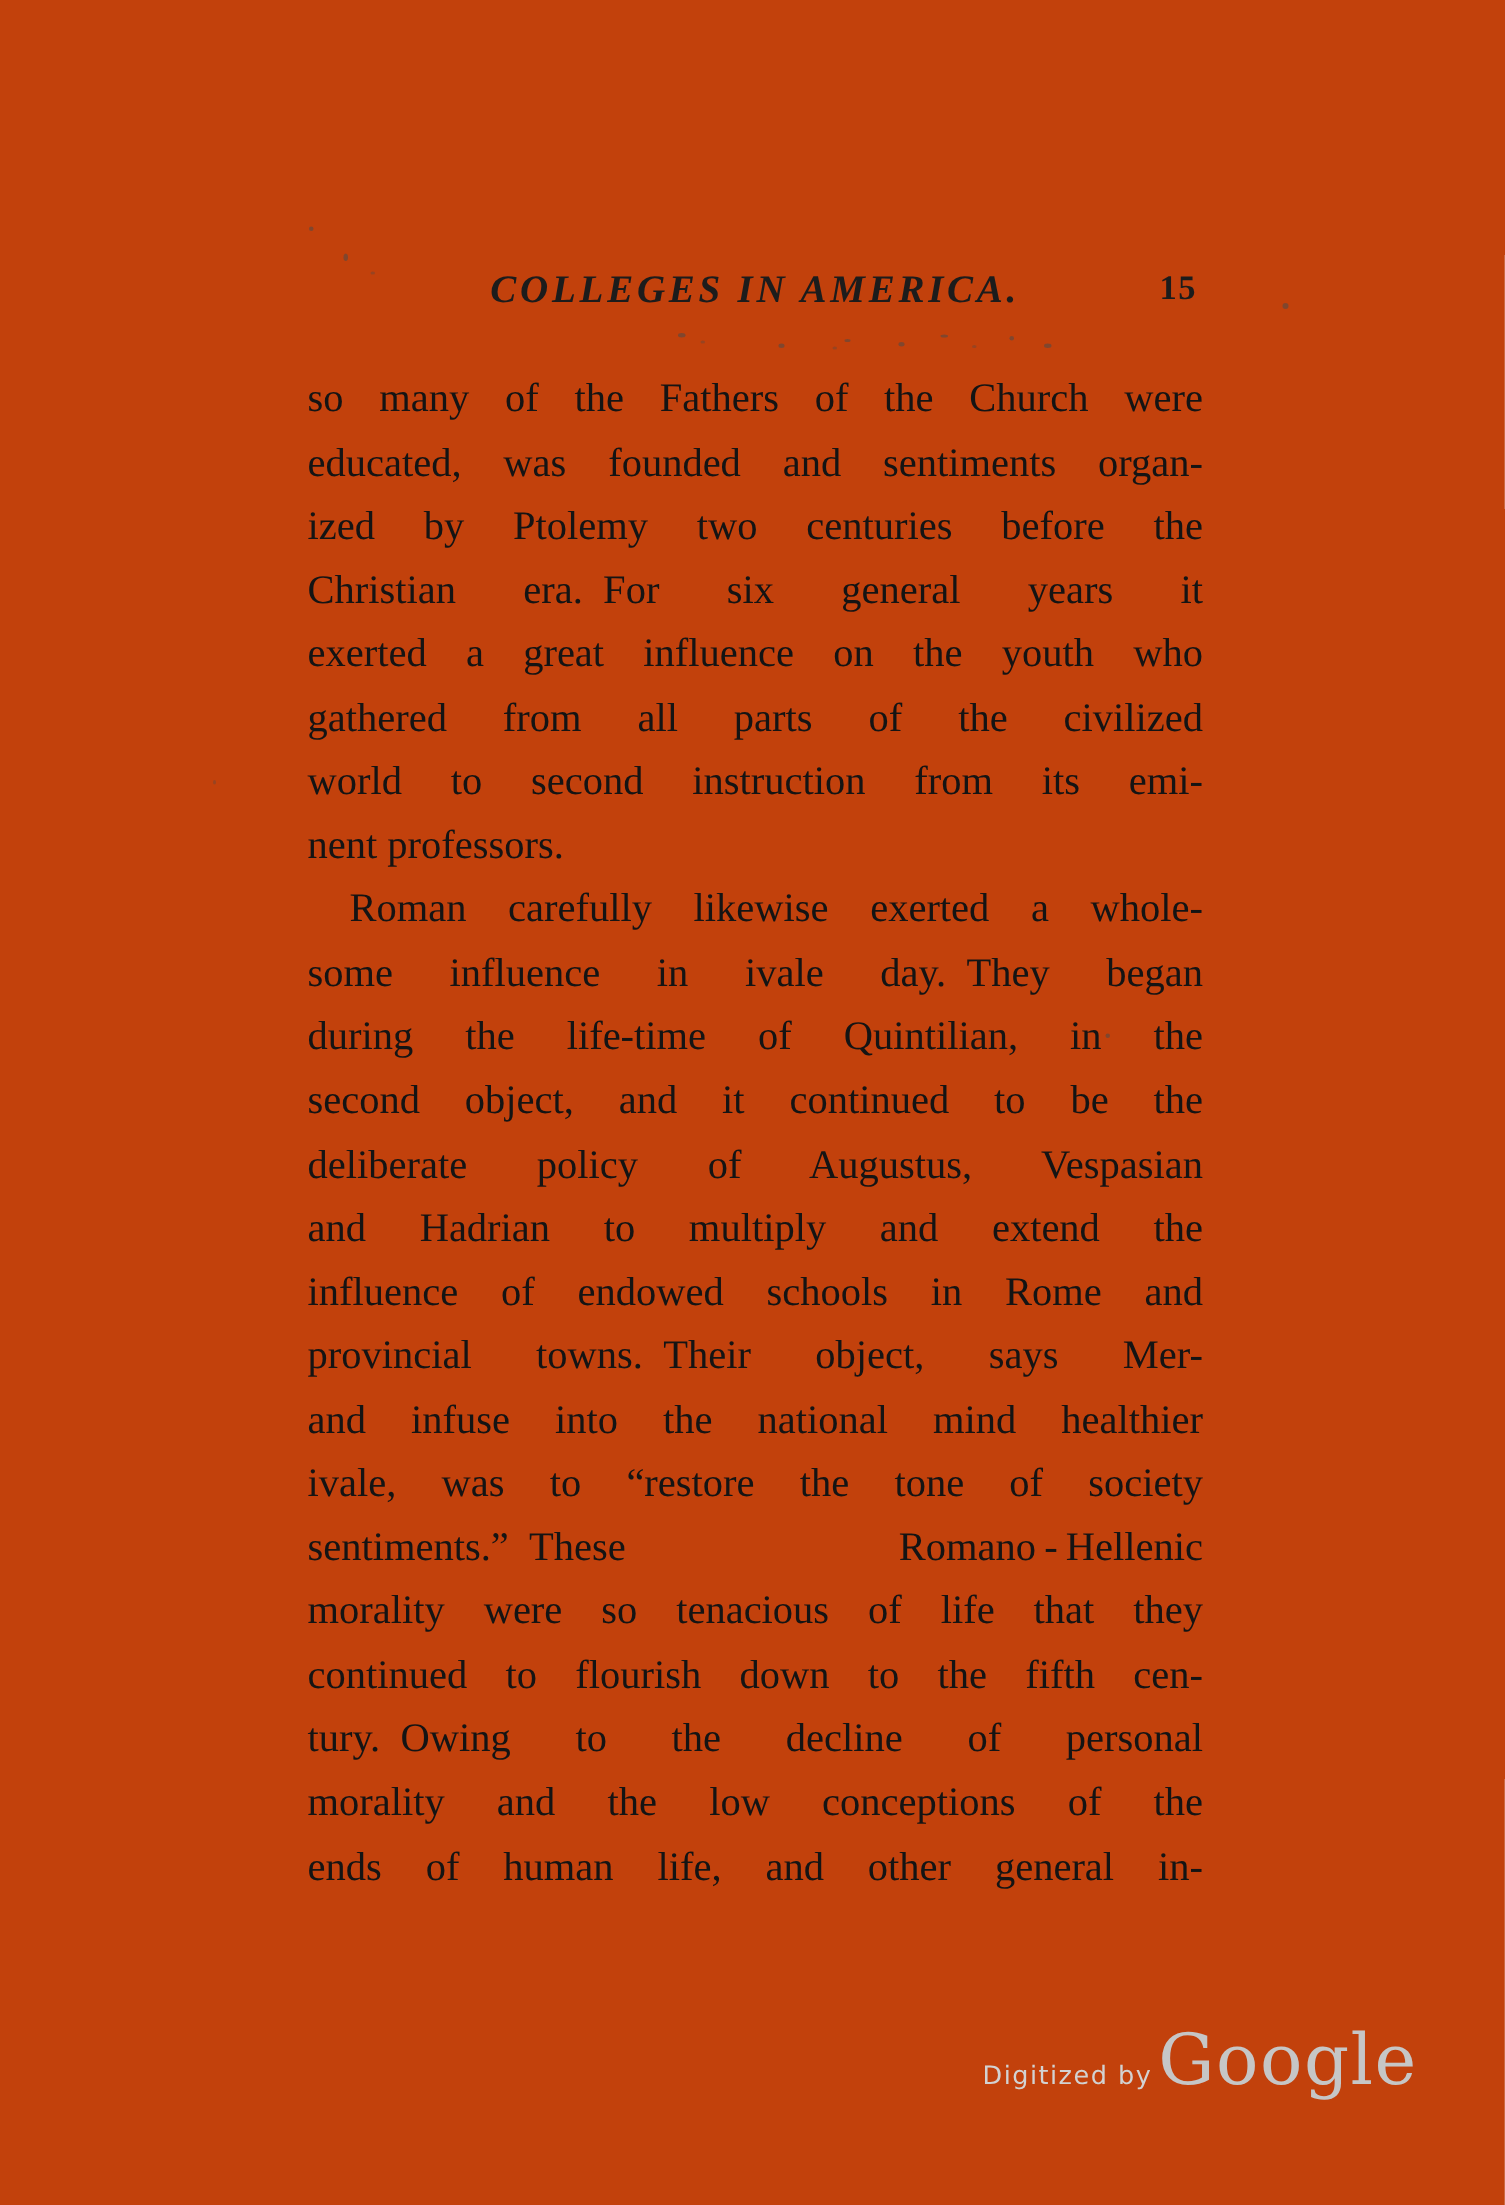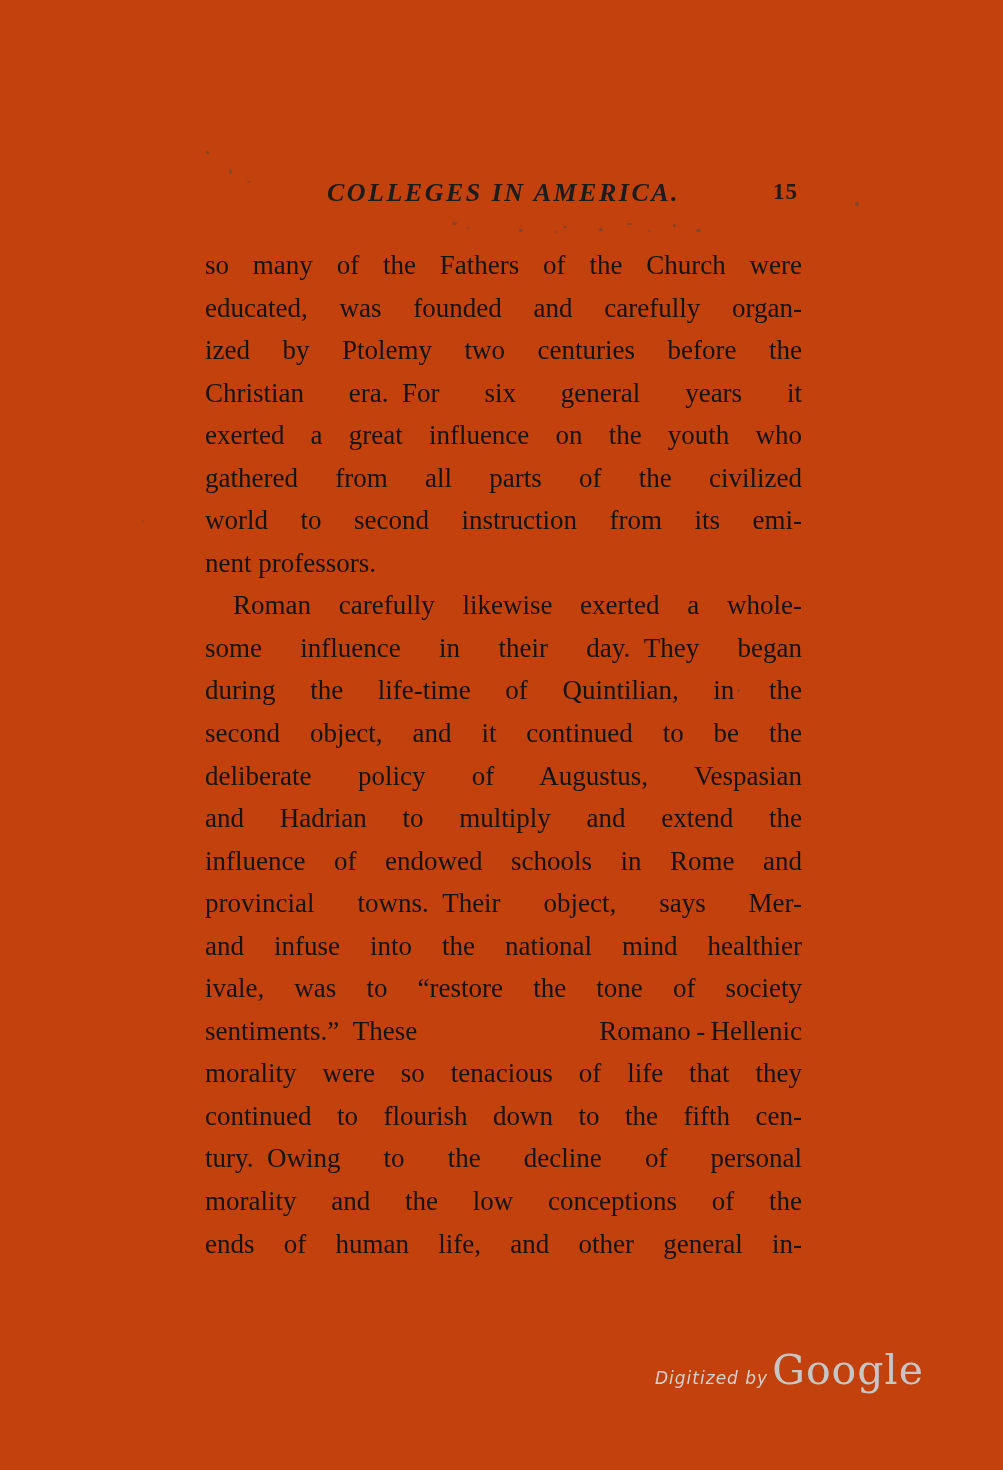--- a/index.html
+++ b/index.html
@@ -76,24 +76,23 @@
     width: 300px;
     color: #c9c9c9;
     white-space: nowrap;
   }
   .wm-prefix {
     font-size: 17px;
     color: #d2d2d2;
     font-family: "DejaVu Sans", sans-serif;
     letter-spacing: 1px;
     vertical-align: baseline;
-    font-style: italic;
   }
   .wm-brand {
-    font-size: 41px;
+    font-size: 47px;
     color: #c6c6c6;
     font-family: "DejaVu Serif", serif;
     letter-spacing: 1px;
     vertical-align: baseline;
     text-align: center;
   }
 </style>
 </head>
 <body>
 
@@ -117,31 +116,31 @@
   <i class="speck faint" style="left:648px; top:230px; width:3px; height:2px;"></i>
   <i class="speck" style="left:673px; top:224px; width:3px; height:3px;"></i>
   <i class="speck" style="left:696px; top:229px; width:5px; height:3px;"></i>
   <i class="speck" style="left:855px; top:202px; width:4px; height:4px;"></i>
   <i class="speck" style="left:737px; top:689px; width:3px; height:3px;"></i>
   <i class="speck faint" style="left:142px; top:520px; width:2px; height:3px;"></i>
 
   <div class="textblock">
     <div>
         <div class="line">so many of the Fathers of the Church were</div>
-        <div class="line">educated, was founded and carefully organ-</div>
+        <div class="line">educated, was founded and sentiments organ-</div>
         <div class="line">ized by Ptolemy two centuries before the</div>
         <div class="line">Christian era. For six general years it</div>
         <div class="line">exerted a great influence on the youth who</div>
         <div class="line">gathered from all parts of the civilized</div>
         <div class="line">world to second instruction from its emi-</div>
         <div class="line short">nent professors.</div>
       </div>
     <div>
         <div class="line indent">Roman carefully likewise exerted a whole-</div>
-        <div class="line">some influence in their day. They began</div>
+        <div class="line">some influence in ivale day. They began</div>
         <div class="line">during the life-time of Quintilian, in the</div>
         <div class="line">second object, and it continued to be the</div>
         <div class="line">deliberate policy of Augustus, Vespasian</div>
         <div class="line">and Hadrian to multiply and extend the</div>
         <div class="line">influence of endowed schools in Rome and</div>
         <div class="line">provincial towns. Their object, says Mer-</div>
         <div class="line">and infuse into the national mind healthier</div>
         <div class="line">ivale, was to “restore the tone of society</div>
         <div class="line">sentiments.” These Romano - Hellenic</div>
         <div class="line">morality were so tenacious of life that they</div>

